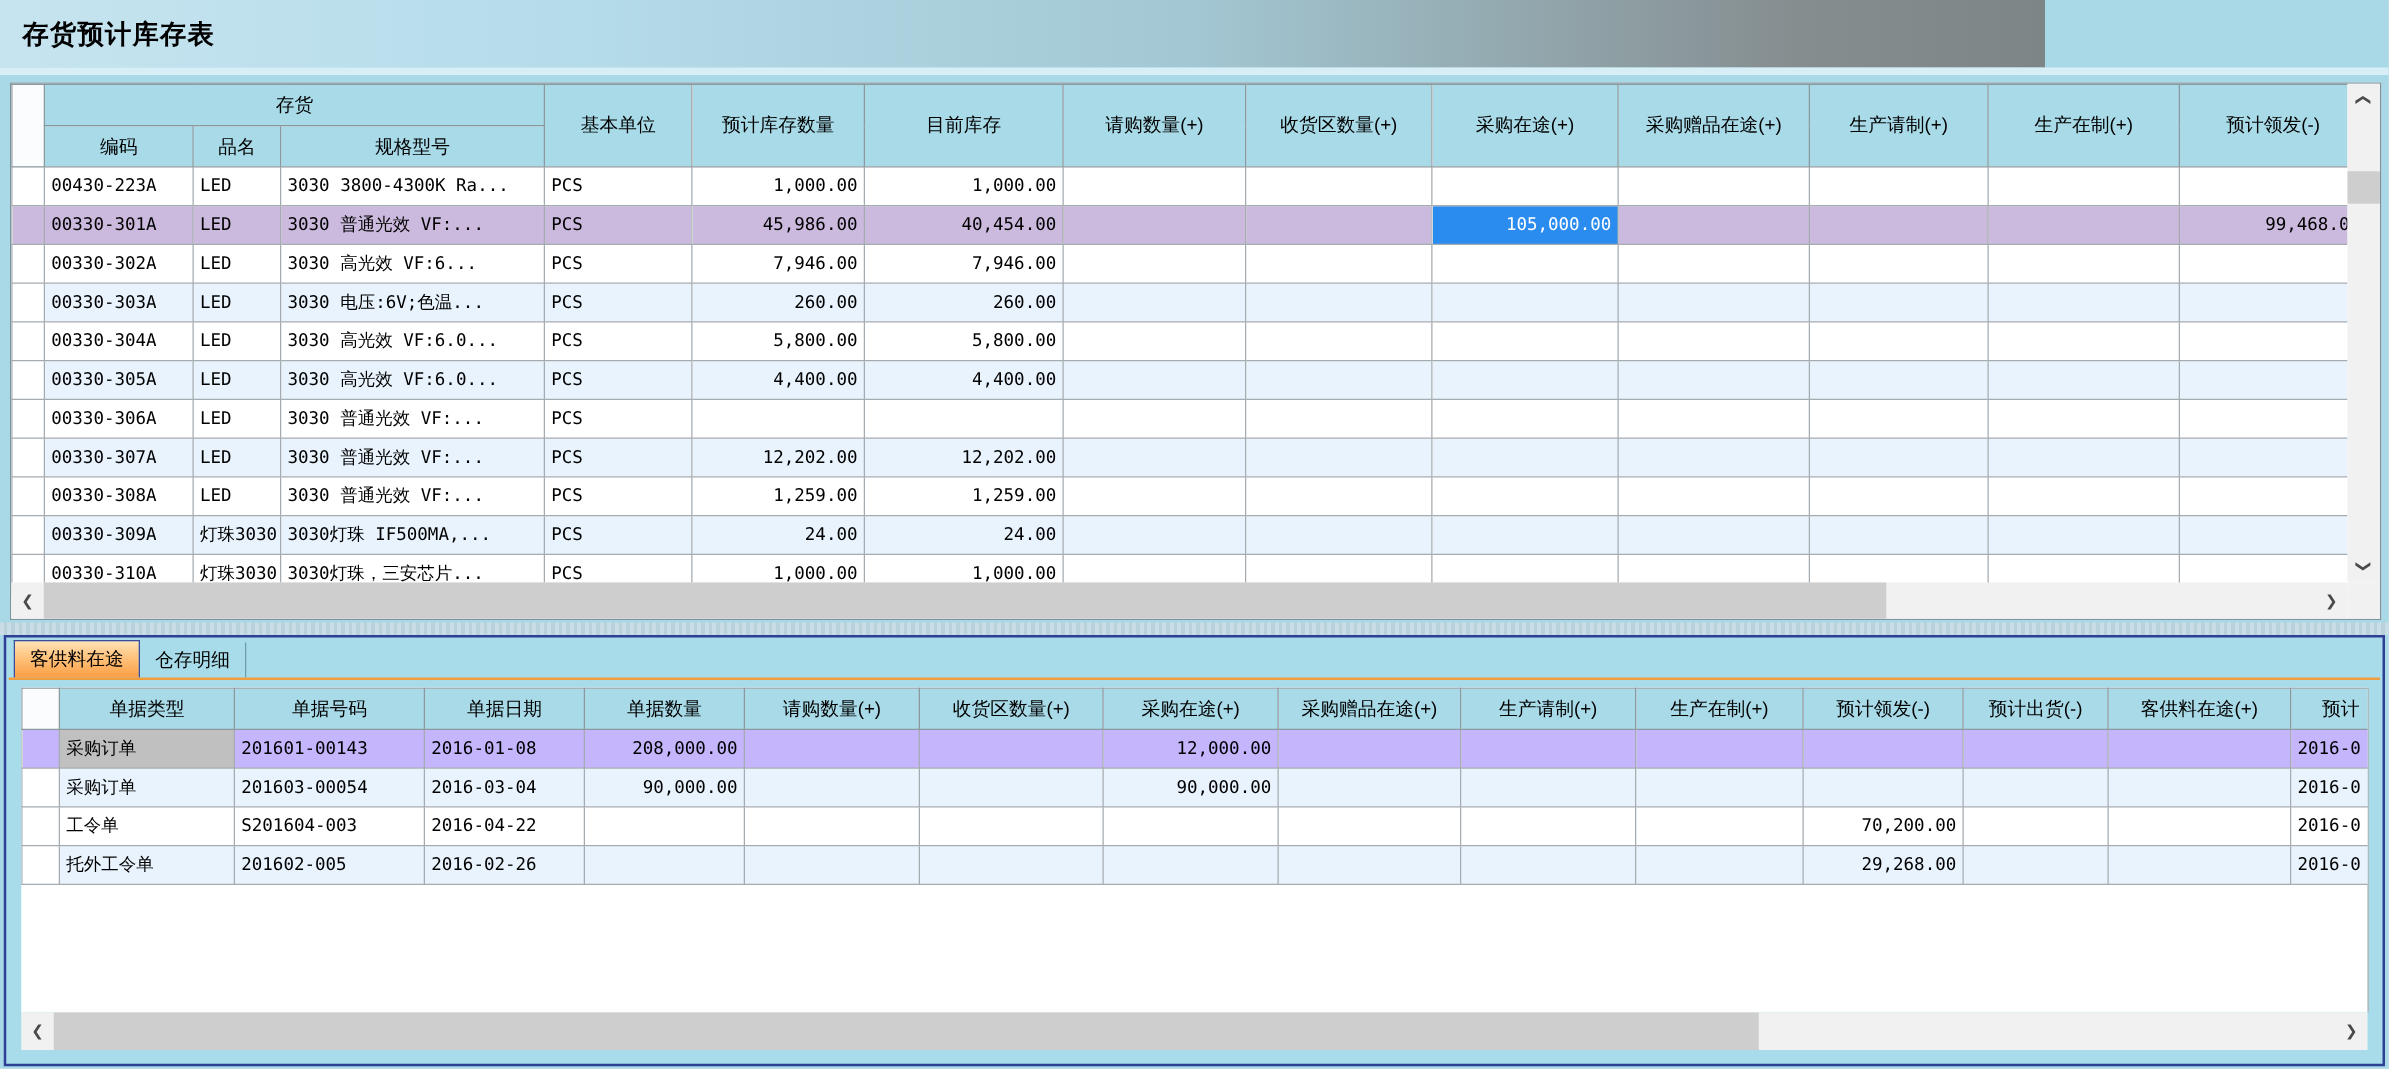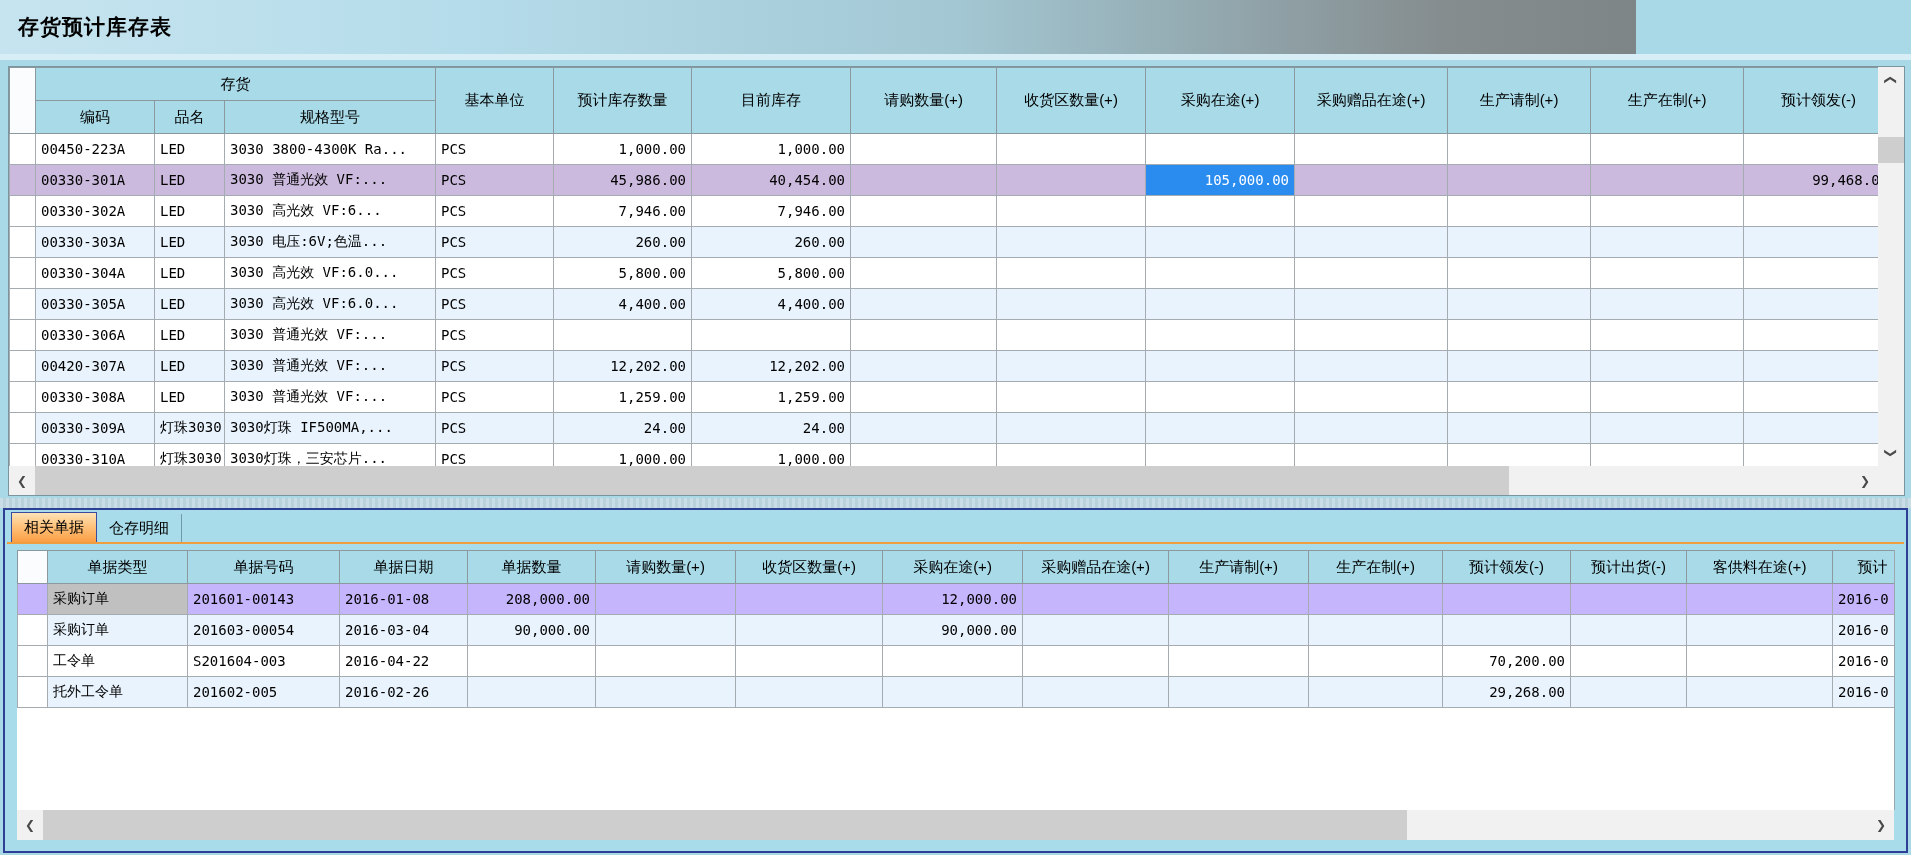--- a/index.html
+++ b/index.html
@@ -108,21 +108,21 @@
           </tr>
           <tr class="h2">
             <th>编码</th>
             <th>品名</th>
             <th>规格型号</th>
           </tr>
         </thead>
         <tbody id="top-tbody">
             <tr>
               <td class="ind"></td>
-              <td class="left">00450-223A</td>
+              <td class="left">00430-223A</td>
               <td class="left">LED</td>
               <td class="left">3030 3800-4300K Ra...</td>
               <td class="left">PCS</td>
               <td class="num">1,000.00</td>
               <td class="num">1,000.00</td>
               <td class="num"></td>
               <td class="num"></td>
               <td class="num"></td>
               <td class="num"></td>
               <td class="num"></td>
@@ -220,21 +220,21 @@
               <td class="num"></td>
               <td class="num"></td>
               <td class="num"></td>
               <td class="num"></td>
               <td class="num"></td>
               <td class="num"></td>
               <td class="num"></td>
             </tr>
             <tr class="alt">
               <td class="ind"></td>
-              <td class="left">00420-307A</td>
+              <td class="left">00330-307A</td>
               <td class="left">LED</td>
               <td class="left">3030 普通光效  VF:...</td>
               <td class="left">PCS</td>
               <td class="num">12,202.00</td>
               <td class="num">12,202.00</td>
               <td class="num"></td>
               <td class="num"></td>
               <td class="num"></td>
               <td class="num"></td>
               <td class="num"></td>
@@ -313,21 +313,21 @@
         </div>
     </div>
     <div class="corner" style="left:1869px;top:399px;width:26px;height:29px;"></div>
   </div>
 
   <div class="splitter"></div>
 
   <div class="bottom-panel">
     <div class="tabbar">
       <div class="tab active">
-        <span>相关单据</span>
+        <span>客供料在途</span>
       </div>
       <div class="tab">
         <span>仓存明细</span>
       </div>
     </div>
     <div class="tab-underline"></div>
 
     <div class="bottom-wrap">
       <table class="grid" id="bottom-table" style="width:1895px;">
         <colgroup>

